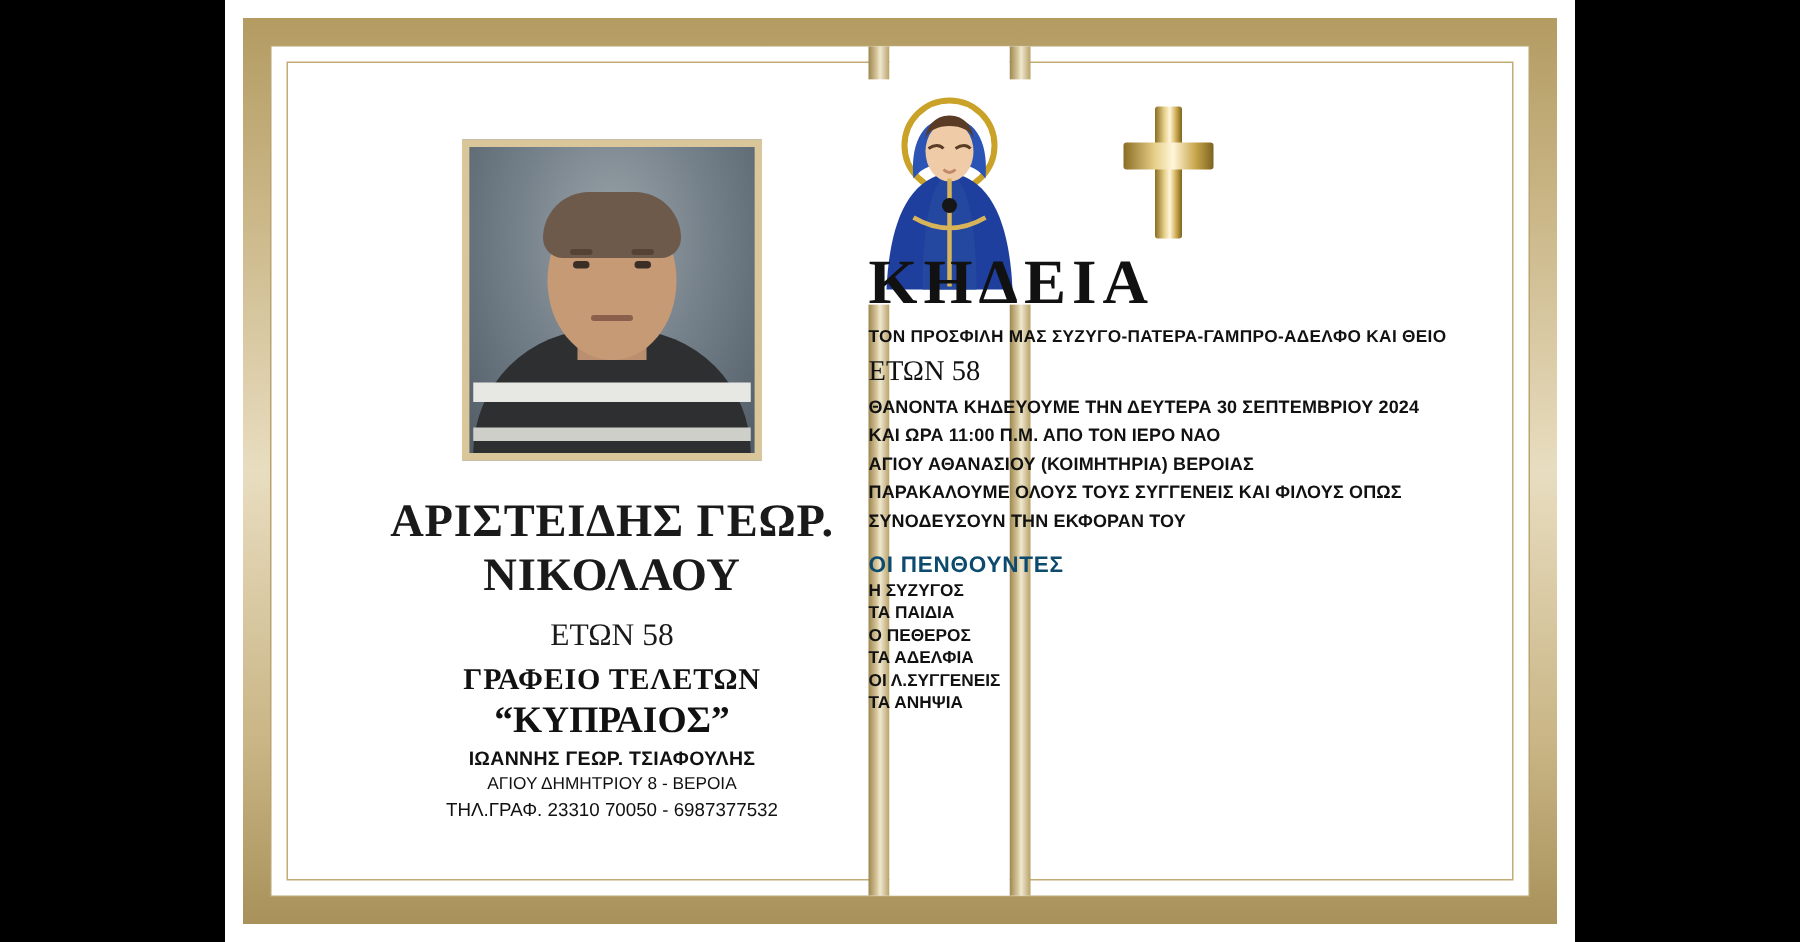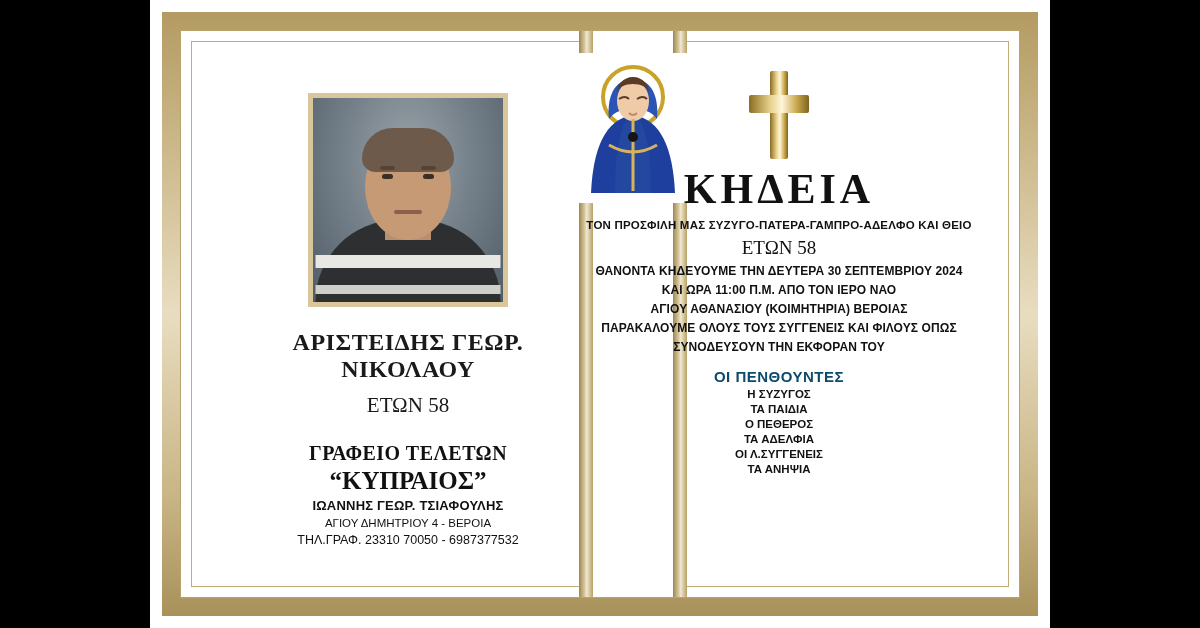--- a/index.html
+++ b/index.html
@@ -69,21 +69,20 @@
     width: 370px;
     bottom: 36px;
     text-align: center;
   }
   .panel-right {
     position: absolute;
     right: 40px;
     top: 36px;
     width: 400px;
     bottom: 36px;
-    text-align: center;
     margin-left: 27px;
   }
 
   
   .divider {
     position: absolute;
     top: 0;
     bottom: 0;
     width: 14px;
     background: linear-gradient(90deg, #9d864f 0%, #d8c89d 40%, #f0e8d2 55%, #b8a167 100%);
@@ -203,21 +202,21 @@
     margin-left: -14px;
     width: 28px;
     height: 4px;
     border-radius: 3px;
     background: #8a5f4c;
   }
 
   .name-left {
     margin-top: 22px;
     font-family: "Liberation Serif", serif;
-    font-size: 24px;
+    font-size: 31px;
     font-weight: bold;
     color: #1a1a1a;
     letter-spacing: 0.5px;
   }
   .age-left {
     margin-top: 10px;
     font-family: "Liberation Serif", serif;
     font-size: 21px;
     color: #1a1a1a;
   }
@@ -388,21 +387,21 @@
             <div class="ph-mouth"></div>
           </div>
 
           <div class="name-left">ΑΡΙΣΤΕΙΔΗΣ ΓΕΩΡ. ΝΙΚΟΛΑΟΥ</div>
           <div class="age-left">ΕΤΩΝ 58</div>
 
           <div class="office-block">
             <div class="office-title">ΓΡΑΦΕΙΟ ΤΕΛΕΤΩΝ</div>
             <div class="office-brand">“ΚΥΠΡΑΙΟΣ”</div>
             <div class="office-person">ΙΩΑΝΝΗΣ ΓΕΩΡ. ΤΣΙΑΦΟΥΛΗΣ</div>
-            <div class="office-addr">ΑΓΙΟΥ ΔΗΜΗΤΡΙΟΥ 4 - ΒΕΡΟΙΑ</div>
+            <div class="office-addr">ΑΓΙΟΥ ΔΗΜΗΤΡΙΟΥ 8 - ΒΕΡΟΙΑ</div>
             <div class="office-tel">ΤΗΛ.ΓΡΑΦ. 23310 70050  -  6987377532</div>
           </div>
         </div>
 
         <div class="panel-right">
           <div class="cross">
             <svg width="72" height="96" viewBox="0 0 72 96">
               <defs>
                 <linearGradient id="gold" x1="0" y1="0" x2="1" y2="0">
                   <stop offset="0%" stop-color="#8a6d22"></stop>

